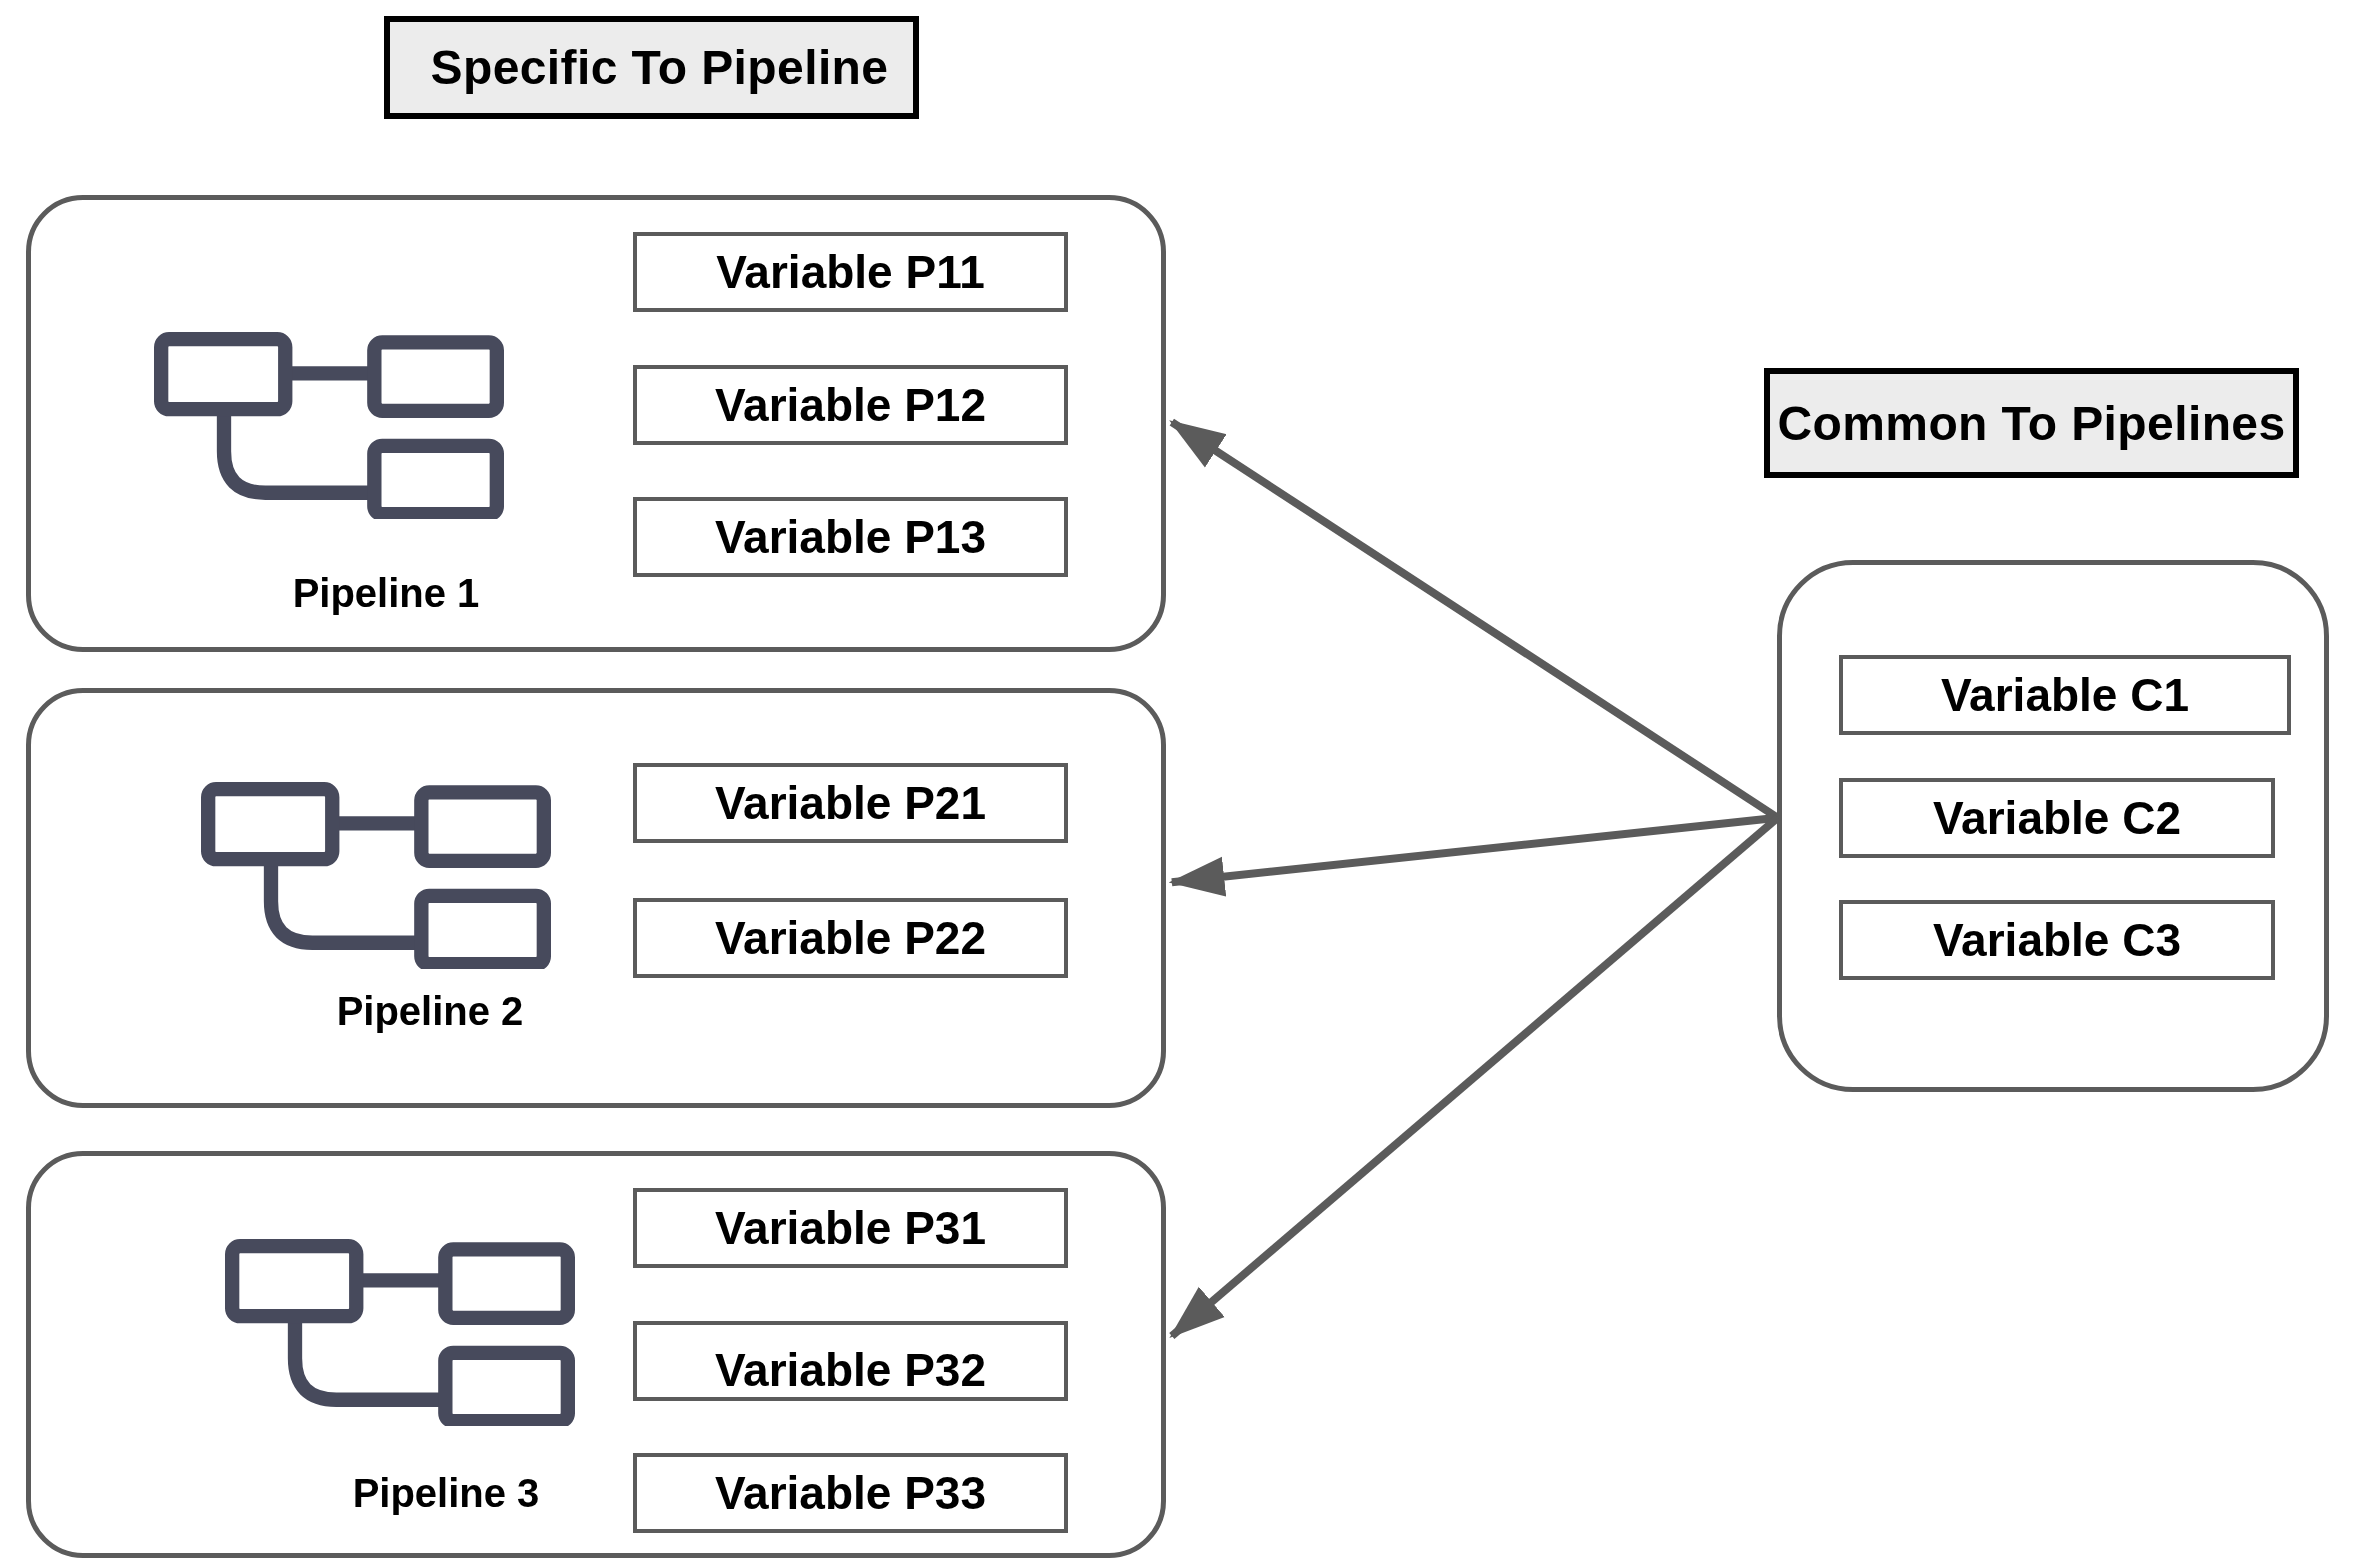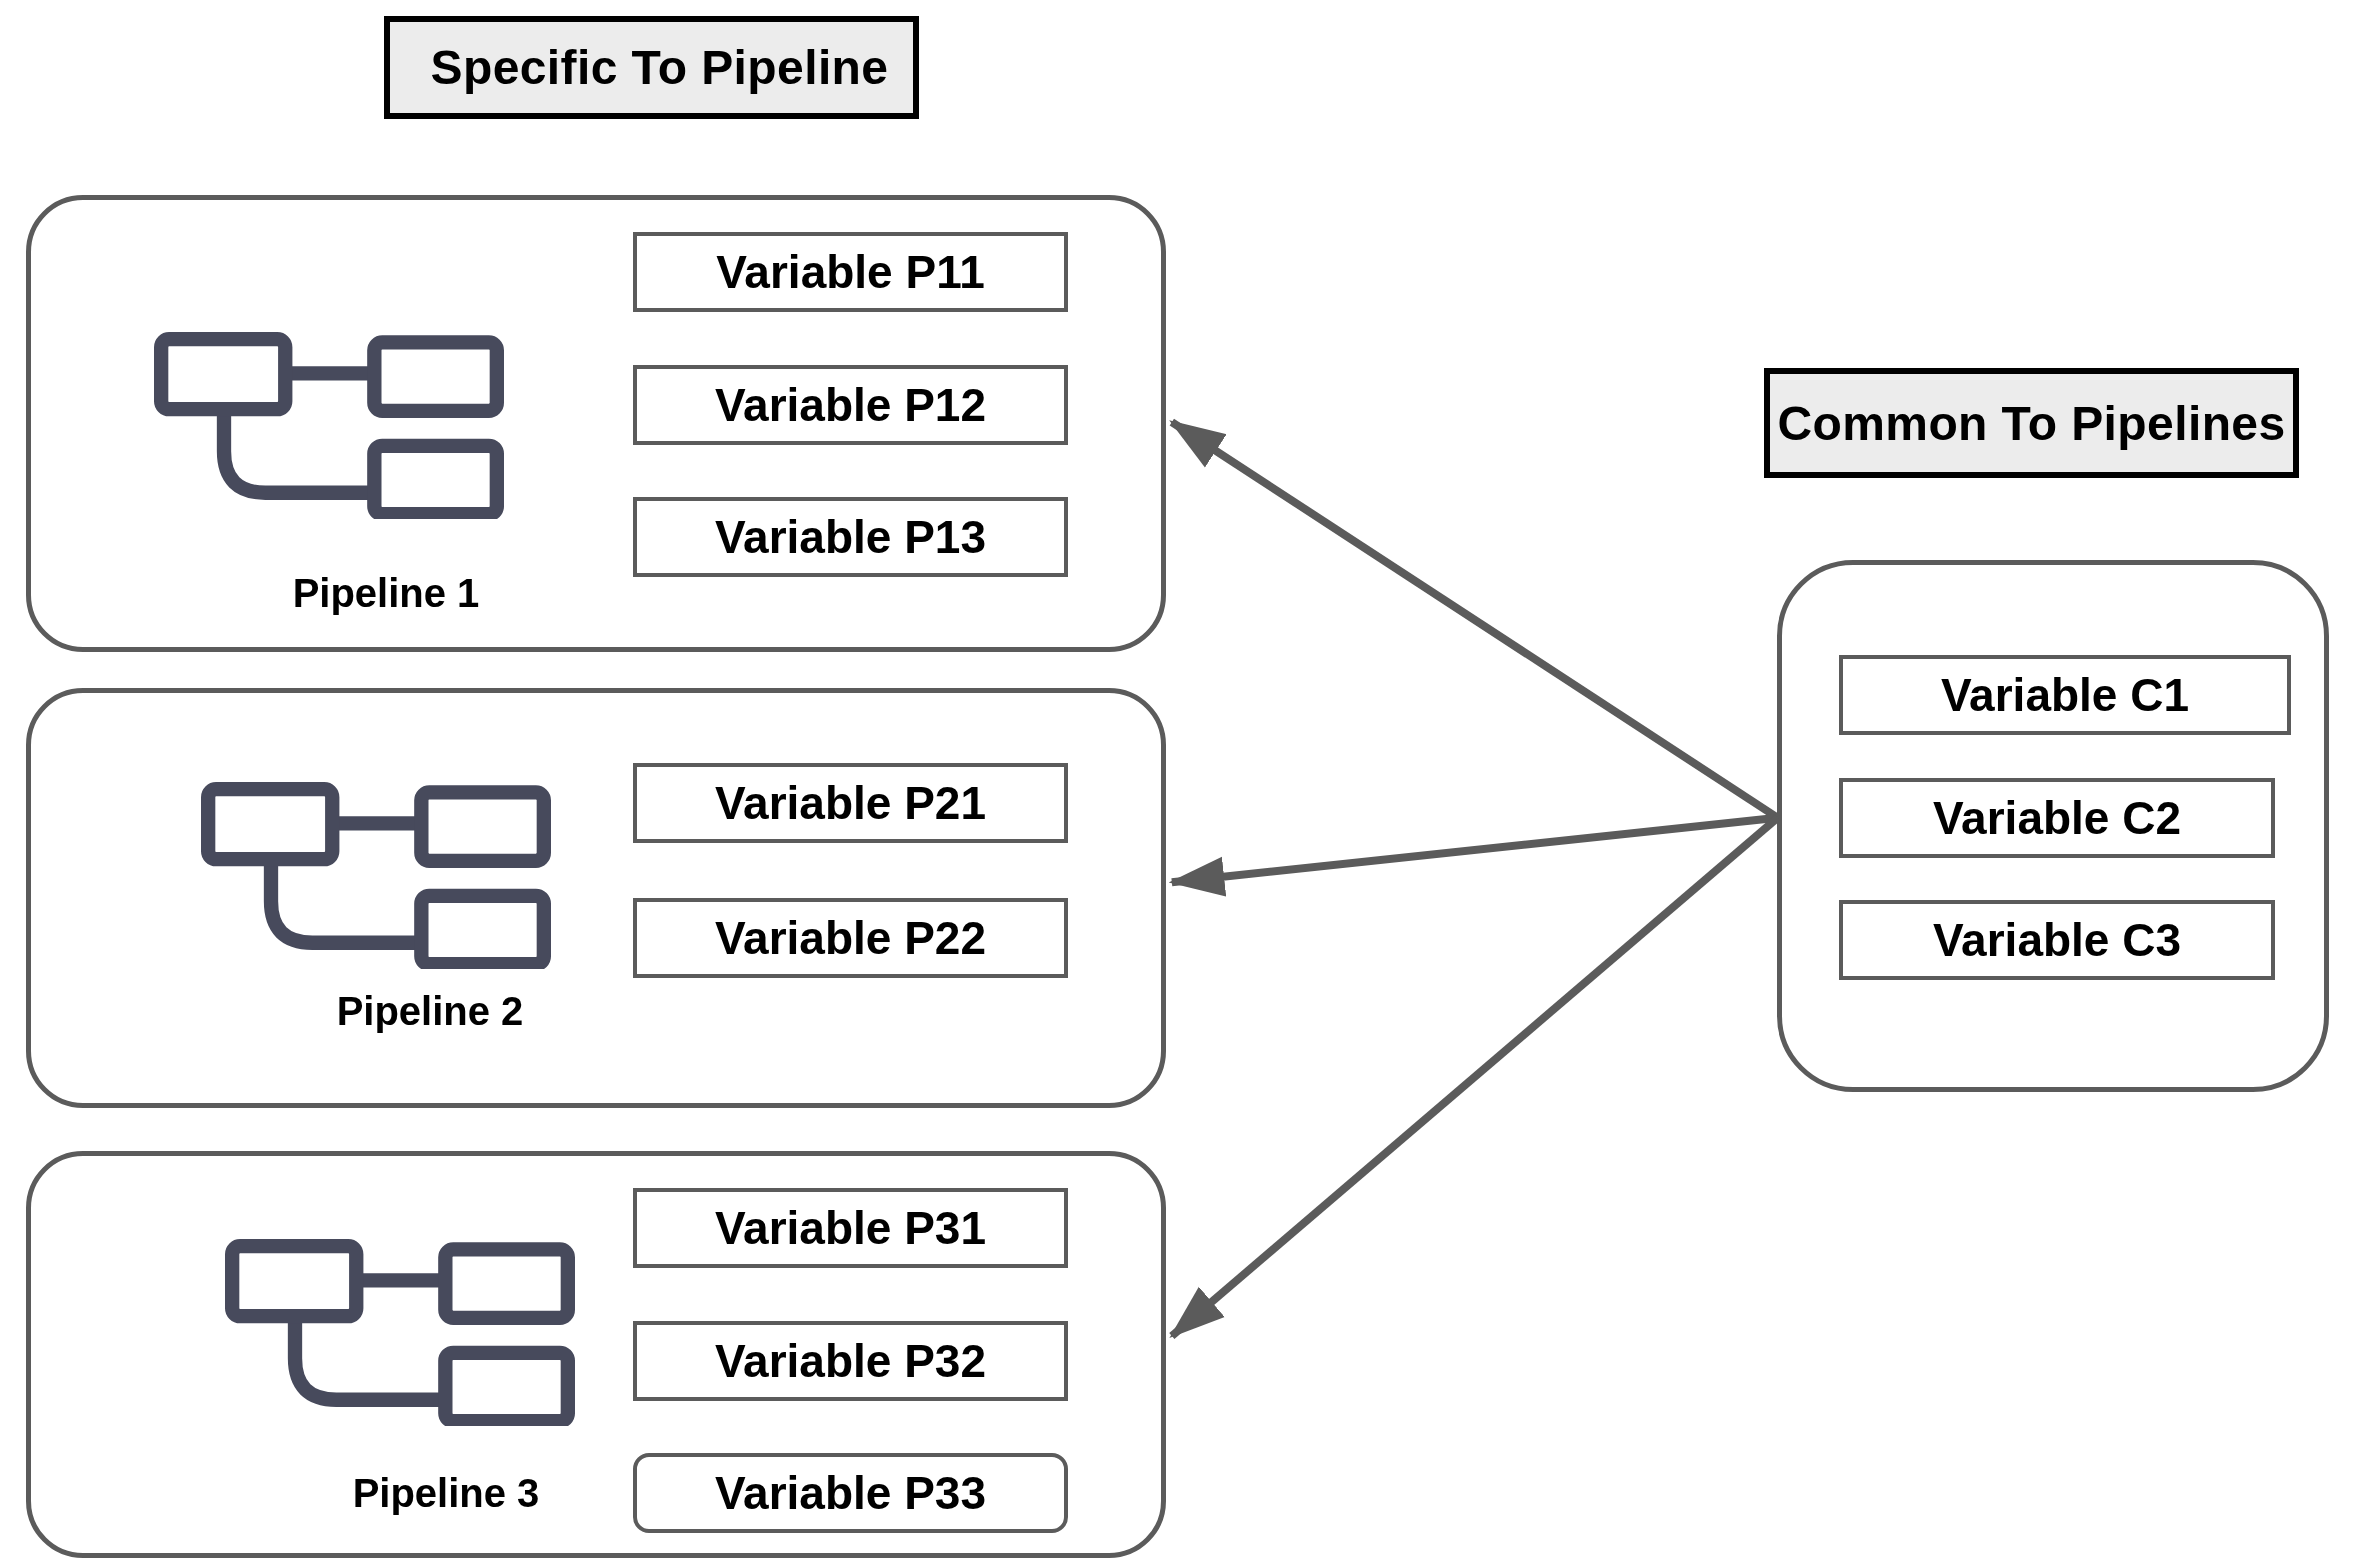--- a/index.html
+++ b/index.html
@@ -129,24 +129,24 @@
         <rect x="9" y="9" width="156" height="88" rx="10" style="fill:var(--box-fill)"></rect>
         <rect x="277" y="13" width="154" height="86" rx="10" style="fill:var(--box-fill)"></rect>
         <rect x="277" y="143" width="154" height="86" rx="10" style="fill:var(--box-fill)"></rect>
       </g>
     </svg>
   </div>
   <div class="pipeline-label" style="left:446px;top:1470px;">Pipeline 3</div>
   <div class="var-box" style="left:633px;top:1188px;">
     <span>Variable P31</span>
   </div>
-  <div class="var-box" style="left:633px;top:1321px;">
+  <div class="var-box" style="left:633px;top:1321px;align-items:flex-end;">
     <span>Variable P32</span>
   </div>
-  <div class="var-box" style="left:633px;top:1453px;border-radius:16px;">
+  <div class="var-box" style="left:633px;top:1453px;">
     <span>Variable P33</span>
   </div>
 
   <div class="common-container"></div>
   <div class="var-box" style="left:1839px;top:655px;width:452px;">
     <span>Variable C1</span>
   </div>
   <div class="var-box" style="left:1839px;top:778px;width:436px;">
     <span>Variable C2</span>
   </div>

